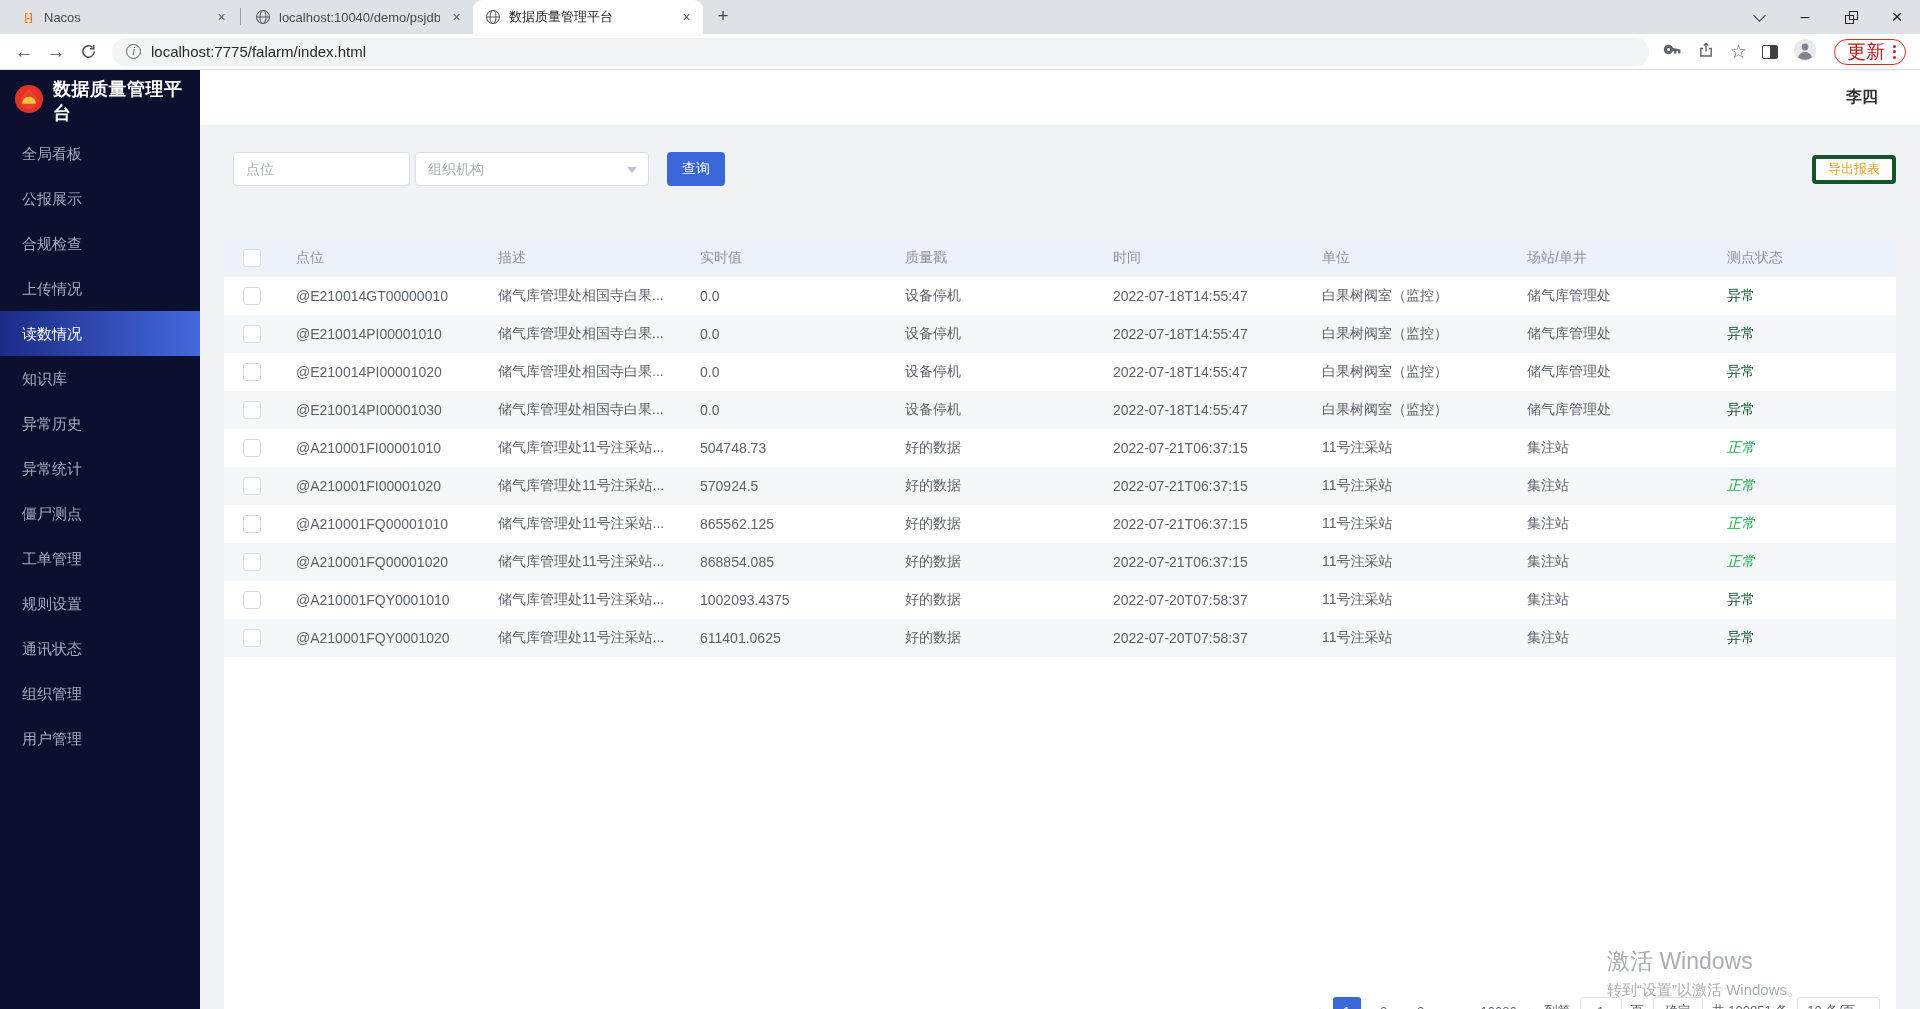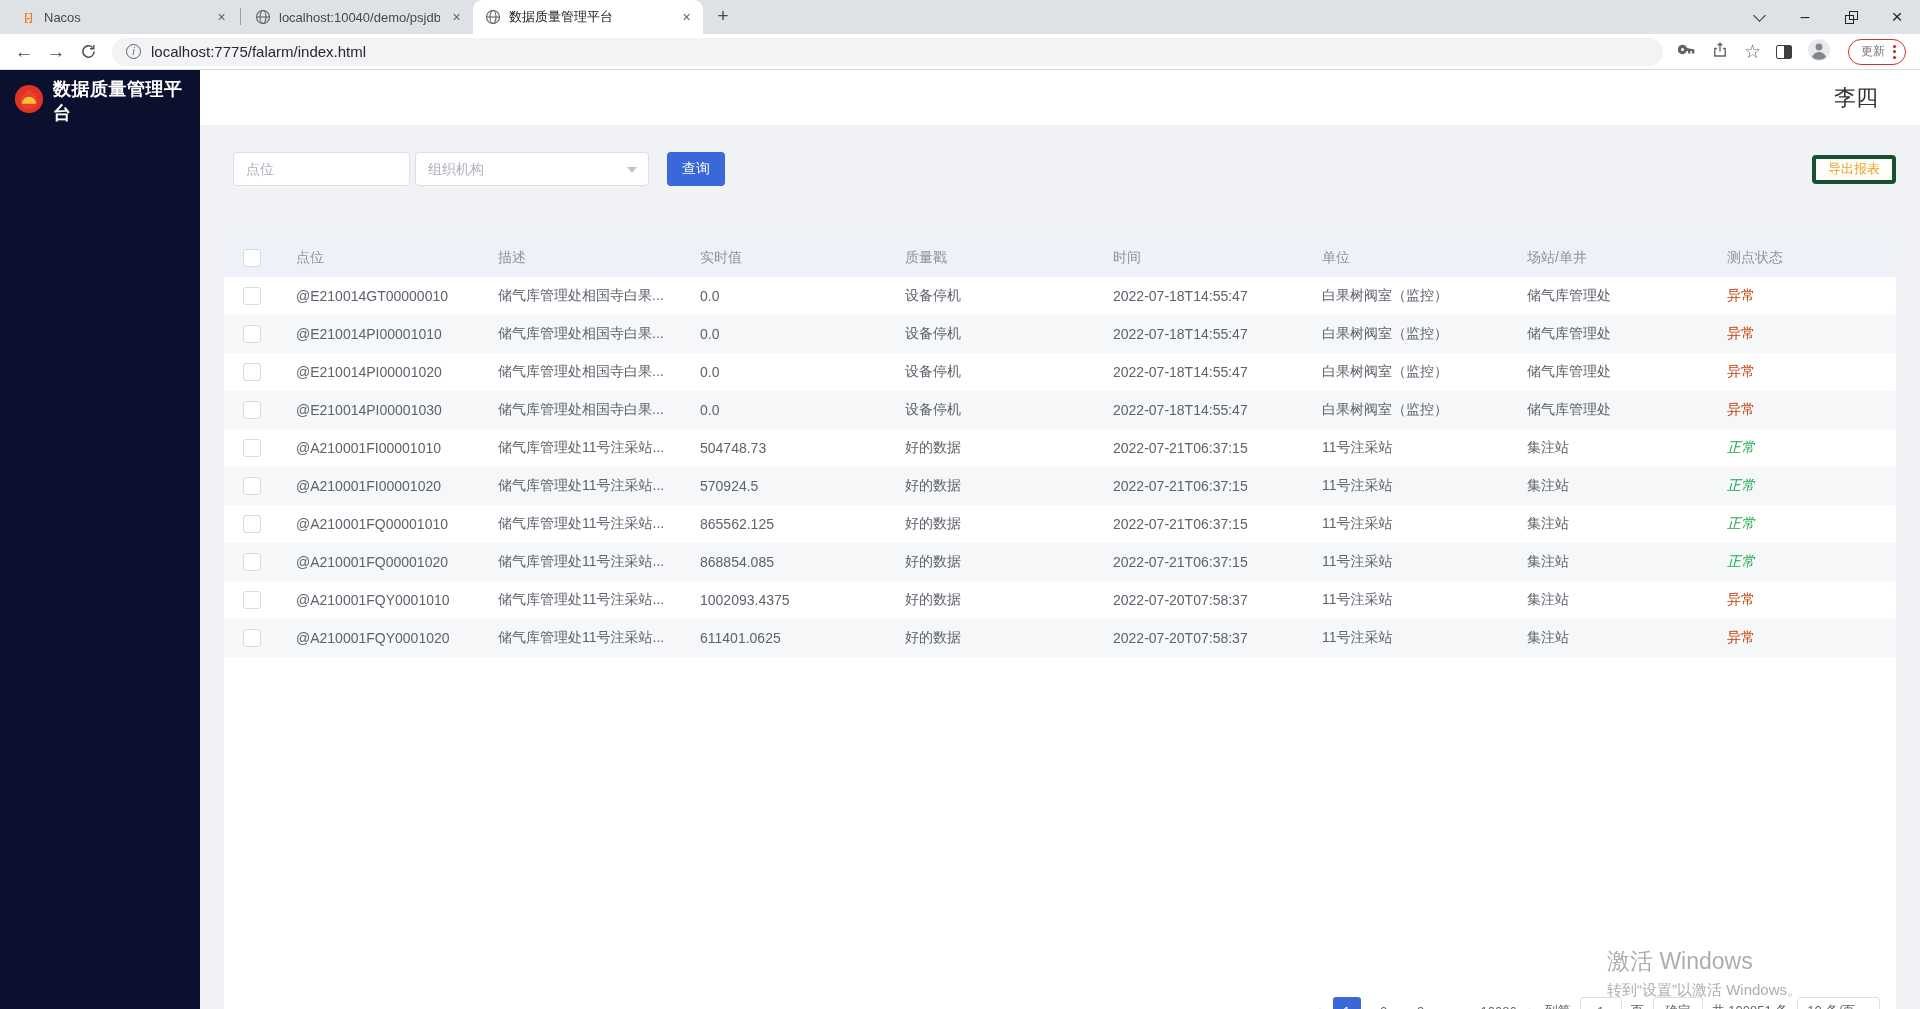--- a/index.html
+++ b/index.html
@@ -25,53 +25,53 @@
 
   .toolbar{height:36px;background:#fff;display:flex;align-items:center;padding:0 8px;border-bottom:1px solid #dadce0;}
   .nav-ico{width:32px;height:30px;display:flex;align-items:center;justify-content:center;font-size:19px;color:#4a4d51;border-radius:50%;}
   .addressbar{flex:1;height:28px;background:#f1f3f4;border-radius:14px;margin:0 8px;display:flex;align-items:center;padding:0 14px;gap:10px;}
   .info-ico{width:15px;height:15px;border:1.5px solid #5f6368;border-radius:50%;font-size:10px;font-style:italic;color:#5f6368;display:flex;align-items:center;justify-content:center;flex-shrink:0;}
   .url{font-size:15px;color:#27292d;}
   .tb-icons{display:flex;align-items:center;gap:15px;padding:0 6px;}
   .ico-star{font-size:19px;color:#5f6368;}
   .ico-panel{width:16px;height:14px;border:1.6px solid #3c4043;border-radius:2px;position:relative;}
   .ico-panel::after{content:"";position:absolute;top:0;right:0;bottom:0;width:7px;background:#3c4043;}
-  .update-pill{height:26px;border:1px solid #d93025;border-radius:13px;color:#737373;display:flex;align-items:center;gap:8px;padding:0 9px 0 12px;font-size:12px;margin-left:2px;}
+  .update-pill{height:26px;border:1px solid #d93025;border-radius:13px;color:#b91c1c;display:flex;align-items:center;gap:8px;padding:0 9px 0 12px;font-size:19px;margin-left:2px;}
   .dots3{display:flex;flex-direction:column;gap:2.5px;}
   .dots3 i{width:3px;height:3px;border-radius:50%;background:#c5221f;}
 
   
   .app{display:flex;height:939px;}
   aside{width:200px;background:#0a102d;flex-shrink:0;}
   .brand{height:61px;display:flex;align-items:center;gap:9px;padding-left:14px;}
   .brand-title{color:#fff;font-size:18px;font-weight:bold;letter-spacing:.5px;}
   .menu-item{height:45px;line-height:45px;padding-left:22px;font-size:15px;color:#a3abc0;cursor:pointer;}
   .menu-item.active{background:linear-gradient(90deg,#1d2c86,#4468dd);color:#fff;}
 
   main{flex:1;display:flex;flex-direction:column;background:#f0f2f5;min-width:0;}
-  .main-header{height:55px;background:#fff;display:flex;align-items:center;justify-content:flex-end;padding-right:42px;font-size:22px;color:#303133;flex-shrink:0;}
+  .main-header{height:55px;background:#fff;display:flex;align-items:center;justify-content:flex-end;padding-right:42px;font-size:16px;color:#303133;flex-shrink:0;font-weight:bold;}
   .content{flex:1;display:flex;flex-direction:column;padding:27px 24px 0 24px;position:relative;min-height:0;gap:21px;}
   .filter-row{display:flex;align-items:center;margin-left:9px;flex-shrink:0;}
   .input{width:177px;height:34px;border:1px solid #dcdfe6;border-radius:4px;background:#fff;padding:0 12px;font-size:14px;color:#606266;outline:none;}
   .input::placeholder{color:#aab0ba;}
   .select-wrap{position:relative;margin-left:5px;}
   .select-wrap .input{width:234px;padding-right:30px;}
   .chev{position:absolute;right:12px;top:15px;width:0;height:0;border:5px solid transparent;border-top:6px solid #c0c4cc;}
   .btn-primary{margin-left:18px;height:34px;padding:0 15px;background:#3a68d8;color:#fff;border:none;border-radius:4px;font-size:14px;cursor:pointer;}
   .btn-export{margin-left:auto;height:29px;padding:0 12px;background:#fffdf8;border:4px solid #14532d;color:#efa12f;border-radius:4px;font-size:13px;cursor:pointer;}
 
   .card{flex:1;margin-top:32px;background:#fff;position:relative;min-height:0;}
   .table-header,.table-row{display:grid;grid-template-columns:72px 202px 202px 205px 208px 209px 205px 200px 1fr;align-items:center;height:38px;font-size:14px;}
   .table-header{background:#edf1f8;color:#8d93a0;}
   .table-row{color:#5d626b;background:#fff;}
   .table-row:nth-child(even){background:#f6f7f9;}
   .td,.th{white-space:nowrap;overflow:hidden;text-overflow:clip;padding-right:10px;}
   .cell-cb{display:flex;align-items:center;}
   .cb{width:18px;height:18px;border:1px solid #d6dae2;border-radius:3px;background:#fff;margin-left:19px;cursor:pointer;}
-  .status-error{color:#c2410c;}
+  .status-error{color:#14532d;}
   .status-ok{color:#18a94b;font-style:italic;}
 
   .pagination{position:absolute;right:16px;bottom:-16px;display:flex;align-items:center;gap:9px;font-size:13px;color:#606266;}
   .page-arrow{color:#b7bdc9;font-size:18px;padding:0 2px;cursor:pointer;}
   .page-num{min-width:28px;height:28px;display:flex;align-items:center;justify-content:center;border-radius:3px;cursor:pointer;}
   .page-num.active{background:#3a68d8;color:#fff;}
   .page-num.dots{color:#9aa0ab;}
   .pg-input{width:42px;height:28px;border:1px solid #dcdfe6;border-radius:3px;text-align:center;font-size:13px;color:#606266;outline:none;}
   .pg-btn{height:28px;padding:0 11px;border:1px solid #dcdfe6;background:#fff;border-radius:3px;color:#606266;font-size:13px;cursor:pointer;}
   .pg-select{height:28px;border:1px solid #dcdfe6;border-radius:3px;display:flex;align-items:center;gap:7px;padding:0 9px;background:#fff;cursor:pointer;}
@@ -184,20 +184,36 @@
     <div class="brand">
       <span>
         <svg width="30" height="30" viewBox="0 0 32 32">
           <circle cx="16" cy="16" r="15" fill="#e03324"></circle>
           <path d="M16 5 C20 10 25 12 25 18 A9 9 0 0 1 7 18 C7 12 12 10 16 5 Z" fill="#e8422f"></path>
           <path d="M8.5 21 a7.5 7.5 0 0 1 15 0 z" fill="#f7c23c"></path>
         </svg>
       </span>
       <span class="brand-title">数据质量管理平台</span>
     </div>
+    <div>
+        <div class="menu-item">全局看板</div>
+        <div class="menu-item">公报展示</div>
+        <div class="menu-item">合规检查</div>
+        <div class="menu-item">上传情况</div>
+        <div class="menu-item active">读数情况</div>
+        <div class="menu-item">知识库</div>
+        <div class="menu-item">异常历史</div>
+        <div class="menu-item">异常统计</div>
+        <div class="menu-item">僵尸测点</div>
+        <div class="menu-item">工单管理</div>
+        <div class="menu-item">规则设置</div>
+        <div class="menu-item">通讯状态</div>
+        <div class="menu-item">组织管理</div>
+        <div class="menu-item">用户管理</div>
+      </div>
   </aside>
 
   <main>
     <div class="main-header">
       <span>李四</span>
     </div>
 
     <div class="content">
       <div class="filter-row">
         <input class="input" placeholder="点位" style="">

